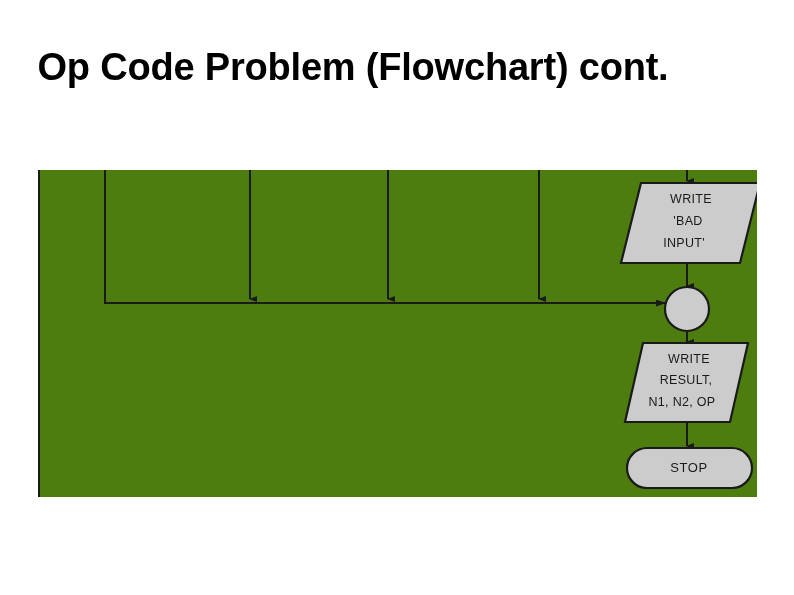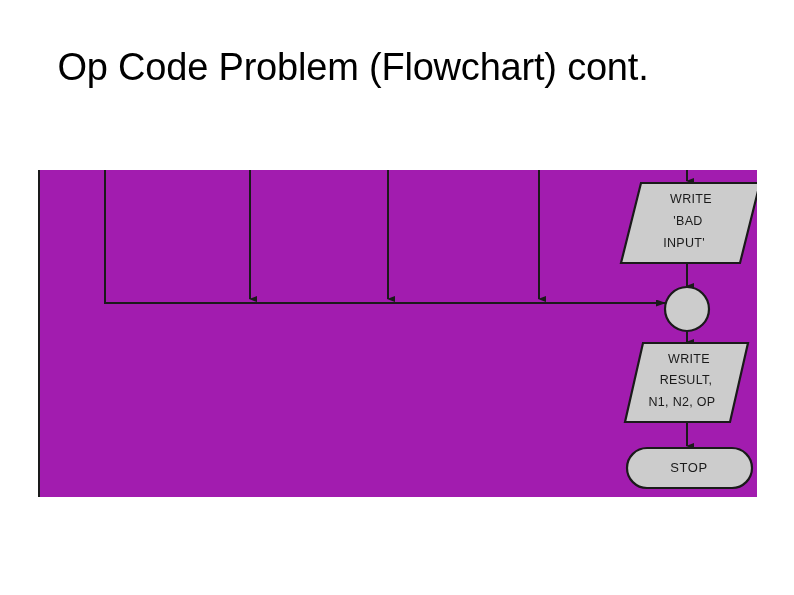--- a/index.html
+++ b/index.html
@@ -23,35 +23,35 @@
     background: #ffffff;
   }
 
   #slide-title {
     position: absolute;
     left: 0;
     top: 47px;
     width: 706px;
     text-align: center;
     font-size: 38px;
-    font-weight: normal;
+    font-weight: bold;
     color: #000000;
     letter-spacing: -0.2px;
     white-space: nowrap;
     line-height: 1.1;
   }
 
   
   #flowchart-panel {
     position: absolute;
     left: 38px;
     top: 170px;
     width: 719px;
     height: 327px;
-    background: #a21caf;
+    background: #4d7c0f;
     overflow: hidden;
   }
   #panel-left-border {
     position: absolute;
     left: 0; top: 0;
     width: 2px;
     height: 327px;
     background: #1a1a1a;
   }
 

